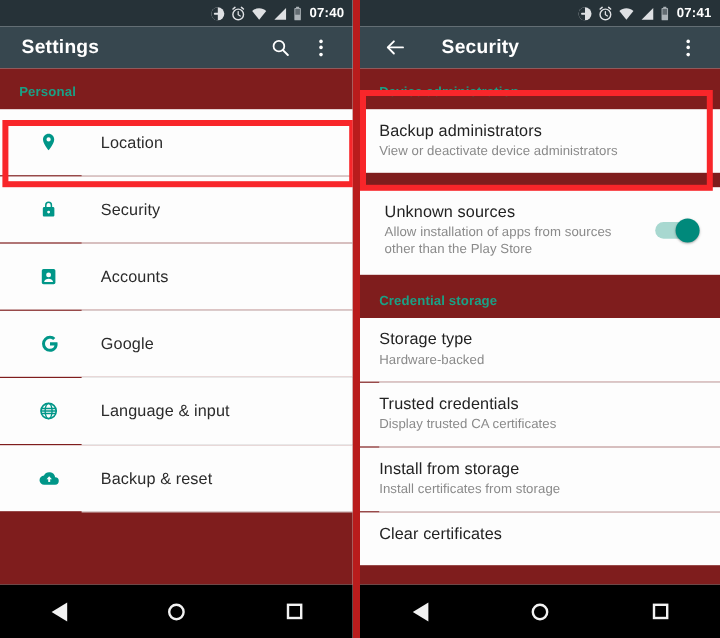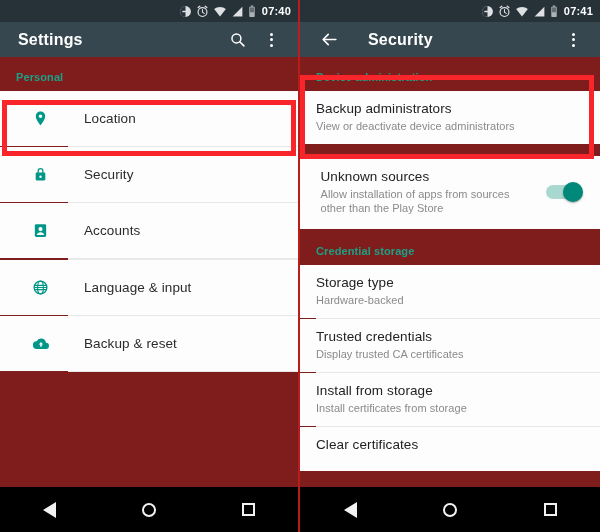--- a/index.html
+++ b/index.html
@@ -17,21 +17,21 @@
     background: #ffffff;
   }
   .panel {
     position: relative;
     width: 300px; height: 532px;
     display: flex;
     flex-direction: column;
     background: #ffffff;
     overflow: hidden;
   }
-  .panel.left  { border-right: 2px solid #b91c1c; }
+  .panel.left  { border-right: 6px solid #b91c1c; }
 
   
   .statusbar {
     height: 22px;
     background: #263238;
     display: flex;
     align-items: center;
     justify-content: flex-end;
     padding-right: 7px;
     gap: 4px;
@@ -283,20 +283,28 @@
           <svg width="17" height="17" viewBox="0 0 24 24">
               <rect x="4" y="3" width="16" height="18" rx="2" fill="#009688"></rect>
               <circle cx="12" cy="10" r="2.9" fill="#fdfdfd"></circle>
               <path d="M6.7 18.4c.6-2.5 2.8-3.8 5.3-3.8s4.7 1.3 5.3 3.8z" fill="#fdfdfd"></path>
             </svg>
         </span>
         <span class="lbl">Accounts</span>
       </div>
       <div class="divider"></div>
 
+      <div class="row">
+        <span class="ic">
+          <svg width="19" height="19" viewBox="0 0 24 24">
+              <path d="M12.2 10.4v3.3h4.7c-.2 1.2-1.5 3.6-4.7 3.6-2.8 0-5.2-2.4-5.2-5.3s2.3-5.3 5.2-5.3c1.6 0 2.7.7 3.3 1.3l2.3-2.2C16.3 4.5 14.4 3.6 12.2 3.6A8.4 8.4 0 1 0 12.2 20.4c4.8 0 8-3.4 8-8.2 0-.6-.1-1.1-.2-1.8z" fill="#009688"></path>
+            </svg>
+        </span>
+        <span class="lbl">Google</span>
+      </div>
       <div class="divider"></div>
 
       <div class="row">
         <span class="ic">
           <svg width="17" height="17" viewBox="0 0 24 24">
             <circle cx="12" cy="12" r="9" fill="none" stroke="#009688" stroke-width="1.9"></circle>
             <ellipse cx="12" cy="12" rx="4.1" ry="9" fill="none" stroke="#009688" stroke-width="1.6"></ellipse>
             <path d="M3.3 9h17.4M3.3 15h17.4M3 12h18" stroke="#009688" stroke-width="1.6"></path>
           </svg>
         </span>

